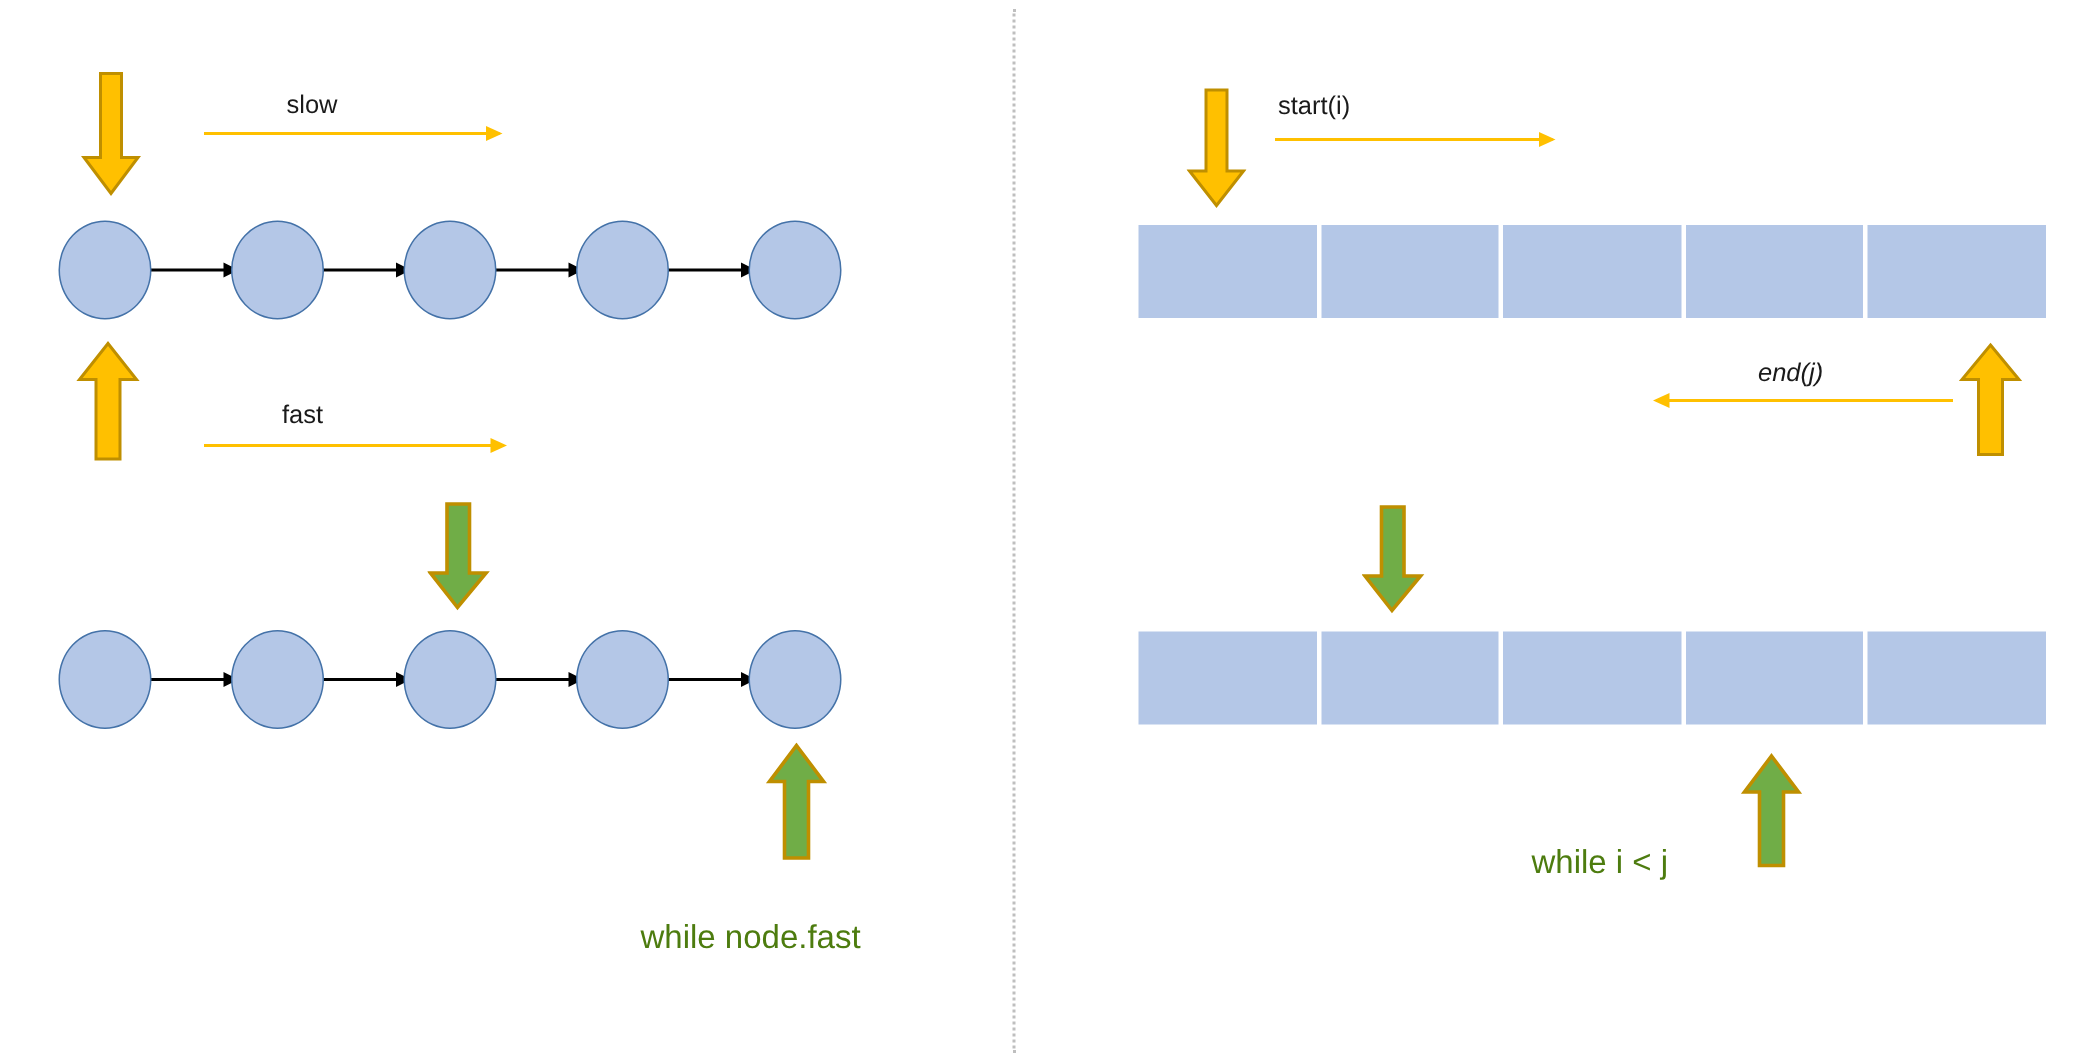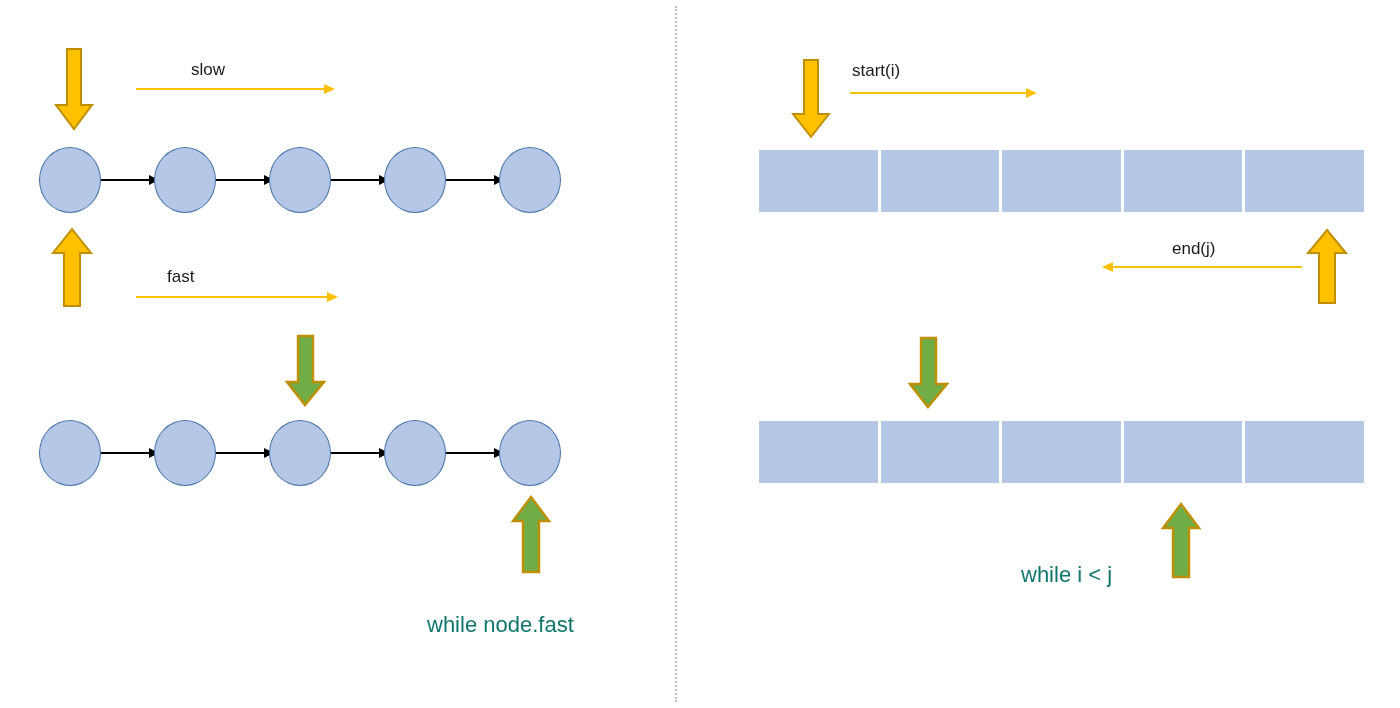--- a/index.html
+++ b/index.html
@@ -87,21 +87,21 @@
 
   
   .label {
     font-size: 17px;
     color: #1a1a1a;
     white-space: nowrap;
     line-height: 1;
   }
   .caption {
     font-size: 22px;
-    color: #0f766e;
+    color: #4d7c0f;
     white-space: nowrap;
     line-height: 1;
   }
 
   
   .block-arrow svg { display: block; }
 </style>
 </head>
 <body>
 
@@ -136,21 +136,21 @@
       <div class="abs node" style="left:384px;top:147px;"></div>
       <div class="abs node" style="left:499px;top:147px;"></div>
     </div>
 
     <div class="abs block-arrow" style="left:50px;top:227px;">
       <svg width="44" height="82" viewBox="0 0 44 82">
         <polygon points="22,2 41,26 30,26 30,79 14,79 14,26 3,26" fill="#ffc000" stroke="#bf8f00" stroke-width="2" stroke-linejoin="miter"></polygon>
       </svg>
     </div>
 
-    <div class="abs label" style="left:167px;top:268px;">fast</div>
+    <div class="abs label" style="left:188px;top:268px;">fast</div>
 
     <div class="abs thin-arrow" style="left:136px;top:296px;width:200px;">
       <span class="head-r"></span>
     </div>
 
     <div class="abs block-arrow" style="left:285px;top:334px;">
       <svg width="42" height="74" viewBox="0 0 42 74">
         <polygon points="13,2 28,2 28,48 39,48 20,71 2,48 13,48" fill="#70ad47" stroke="#bf8f00" stroke-width="2.4" stroke-linejoin="miter"></polygon>
       </svg>
     </div>
@@ -197,21 +197,21 @@
       <div class="cell" style="flex:1;"></div>
       <div class="cell" style="flex:1;"></div>
     </div>
 
     <div class="abs block-arrow" style="left:633px;top:228px;">
       <svg width="44" height="78" viewBox="0 0 44 78">
         <polygon points="22,2 41,25 30,25 30,75 14,75 14,25 3,25" fill="#ffc000" stroke="#bf8f00" stroke-width="2" stroke-linejoin="miter"></polygon>
       </svg>
     </div>
 
-    <div class="abs label" style="left:500px;top:240px;">end(j)</div>
+    <div class="abs label" style="left:500px;top:240px;font-style:italic;">end(j)</div>
 
     <div class="abs thin-arrow" style="left:432px;top:266px;width:198px;">
       <span class="head-l"></span>
     </div>
 
     <div class="abs block-arrow" style="left:236px;top:336px;">
       <svg width="42" height="74" viewBox="0 0 42 74">
         <polygon points="13,2 28,2 28,48 39,48 20,71 2,48 13,48" fill="#70ad47" stroke="#bf8f00" stroke-width="2.4" stroke-linejoin="miter"></polygon>
       </svg>
     </div>

